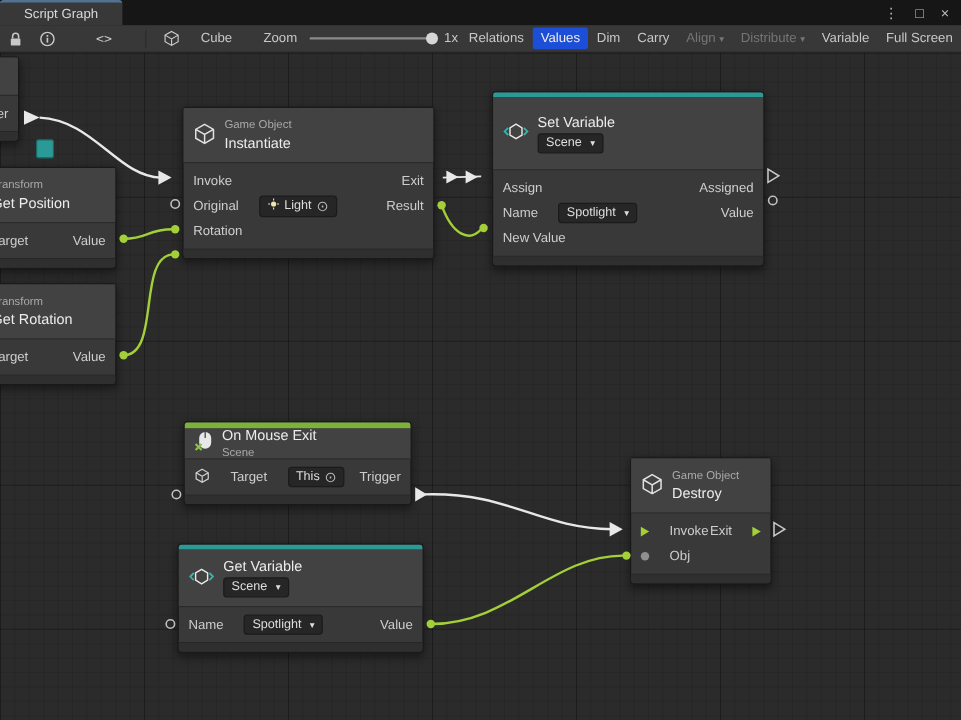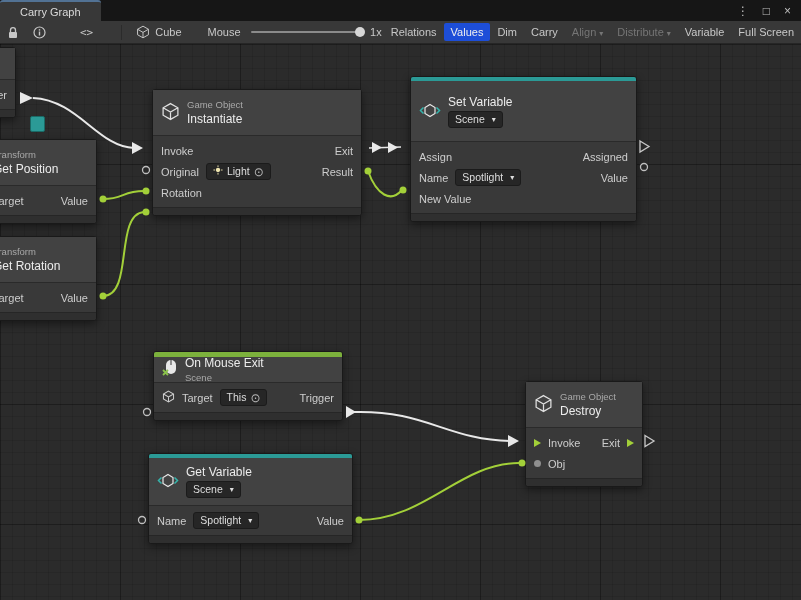--- a/index.html
+++ b/index.html
@@ -44,41 +44,41 @@
   .accent { height:4px; border-radius:2px 2px 0 0; }
   .accent.teal { background:#2b9a96; }
   .accent.green { background:#7cb13c; height:5px; }
   .nhead { background:#424242; border-bottom:1px solid #2a2a2a; display:flex; align-items:center;
            gap:7px; padding:5px 8px; }
   .ncol { display:flex; flex-direction:column; gap:2px; }
   .ncat { font-size:9.5px; color:#a9a9a9; line-height:11px; }
   .ntitle { font-size:12px; color:#ececec; line-height:14px; }
   .nrows { padding:4px 0; }
   .nrow { height:21px; display:flex; align-items:center; justify-content:space-between; padding:0 8px; }
-  .rleft, .rright { display:flex; align-items:center; gap:7px;text-align:right; }
+  .rleft, .rright { display:flex; align-items:center; gap:17px;text-align:right; }
   .nfoot { height:8px; background:#2f2f2f; border-top:1px solid #262626; border-radius:0 0 3px 3px; }
   .chip, .obj-field, .dropdown { display:inline-flex; align-items:center; gap:4px;
         background:#262626; border:1px solid #1b1b1b; border-radius:3px;
         padding:1px 6px; font-size:10.5px; color:#dedede; line-height:13px; }
   .picker { color:#b5b5b5; font-size:12px; line-height:12px; }
   .flow-arrow { width:0; height:0; border-top:4.5px solid transparent; border-bottom:4.5px solid transparent;
                 border-left:7px solid #a3d039; display:inline-block; }
   .dot-gray { width:7px; height:7px; border-radius:50%; background:#8f8f8f; display:inline-block; }
   .frag-teal { position:absolute; left:30px; top:72px; width:15px; height:16px; background:#2b9a96;
                border:1px solid #1a6a66; border-radius:2px; z-index:2; }
   #wires { position:absolute; left:0; top:0; z-index:3; pointer-events:none; }
 </style>
 </head>
 <body>
 
 <div id="window">
 
   <div class="tabbar">
     <div class="tab">
-      <span>Carry Graph</span>
+      <span>Script Graph</span>
     </div>
     <div class="winbtns">
       <span>⋮</span>
       <span>□</span>
       <span>×</span>
     </div>
   </div>
 
   <div class="toolbar">
     <span class="tbicon" style="margin-left:7px">
@@ -94,22 +94,22 @@
           <rect x="5.8" y="3.2" width="1.4" height="1.4" fill="#c8c8c8"></rect>
         </svg>
     </span>
     <span class="tbicon" style="margin-left:34px; font-family:'DejaVu Sans Mono',monospace; color:#c8c8c8;">&lt;&gt;</span>
     <span class="sep"></span>
     <span class="tbicon" style="margin-left:14px">
       <svg width="14" height="14" viewBox="0 0 18 18">
           <path d="M9 1.5 16 5.5v7L9 16.5 2 12.5v-7Z M2 5.5 9 9.5l7-4 M9 9.5v7" fill="none" stroke="#cfcfcf" stroke-width="1.2"></path>
         </svg>
     </span>
-    <span style="margin-left:5px">Cube</span>
-    <span style="margin-left:26px">Mouse</span>
+    <span style="margin-left:17px">Cube</span>
+    <span style="margin-left:26px">Zoom</span>
     <span class="slider">
         <span class="handle"></span>
       </span>
     <span style="margin-left:8px">1x</span>
 
     <span class="tb-btn" style="margin-left:2px">Relations</span>
     <span class="tb-btn active">Values</span>
     <span class="tb-btn">Dim</span>
     <span class="tb-btn">Carry</span>
     <span class="tb-btn disabled"><span>Align</span><span class="dd-arrow">▾</span></span>

